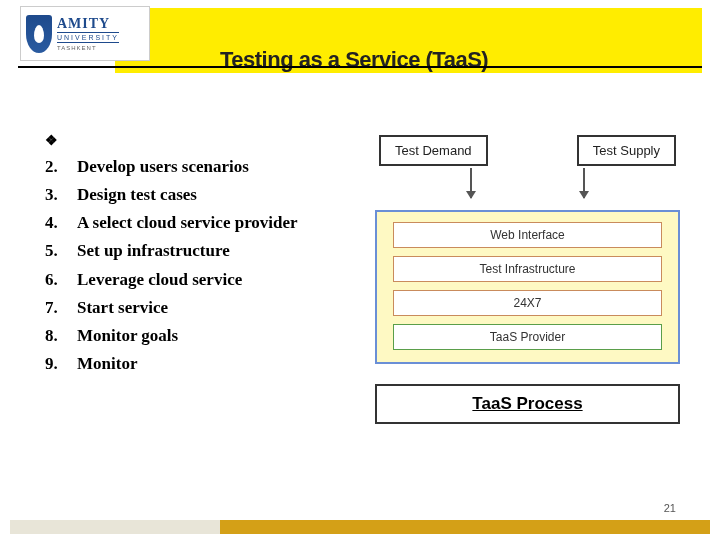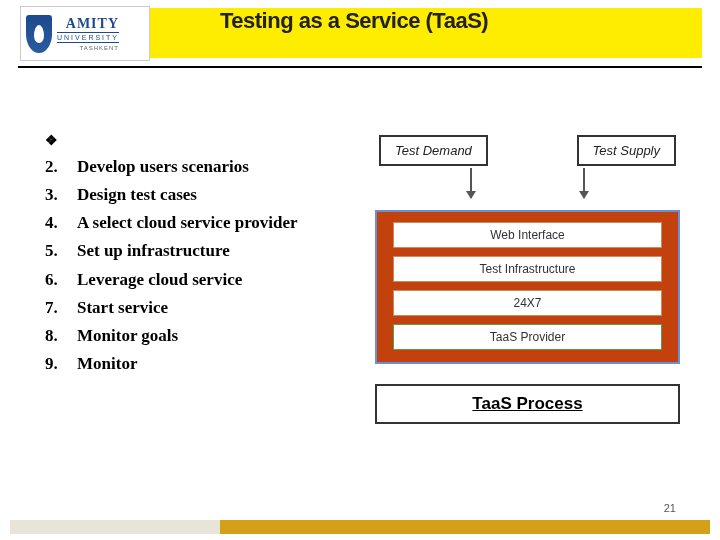--- a/index.html
+++ b/index.html
@@ -9,24 +9,24 @@
     background: #fff;
     font-family: Georgia, 'Times New Roman', serif;
     position: relative;
     overflow: hidden;
   }
   .header-bar {
     position: absolute;
     top: 8px;
     left: 115px;
     right: 18px;
-    height: 50px;
+    height: 65px;
     background: #ffed00;
     display: flex;
-    align-items: flex-start;
+    align-items: flex-end;
     padding-left: 105px;
   }
   .slide-title {
     font-family: 'Arial Narrow', Arial, sans-serif;
     font-weight: bold;
     font-size: 22px;
     color: #222;
     letter-spacing: -0.5px;
   }
   .logo-box {
@@ -34,21 +34,20 @@
     top: 6px;
     left: 20px;
     width: 130px;
     height: 55px;
     background: #fff;
     border: 1px solid #ccc;
     display: flex;
     align-items: center;
     padding: 3px 5px;
     z-index: 2;
-    text-align: right;
   }
   .logo-shield {
     width: 26px;
     height: 38px;
     background: linear-gradient(180deg, #1e4a8c 0%, #2a5ba0 100%);
     border-radius: 3px 3px 50% 50%;
     display: flex;
     align-items: center;
     justify-content: center;
     margin-right: 5px;
@@ -131,21 +130,20 @@
     justify-content: space-between;
     padding: 0 4px;
   }
   .top-box {
     border: 2px solid #333;
     background: #fff;
     padding: 6px 14px;
     font-family: Arial, sans-serif;
     font-size: 13px;
     color: #222;
-    font-style: italic;
   }
   .arrows {
     display: flex;
     justify-content: space-around;
     padding: 0 40px;
     height: 40px;
     position: relative;
   }
   .arrow {
     width: 2px;
@@ -158,21 +156,21 @@
     content: '';
     position: absolute;
     bottom: -1px;
     left: -4px;
     border-left: 5px solid transparent;
     border-right: 5px solid transparent;
     border-top: 8px solid #555;
   }
   .main-box {
     border: 2px solid #6a8fd6;
-    background: #c2410c;
+    background: #fef9c3;
     padding: 10px 16px 12px;
     margin-top: 4px;
   }
   .inner-box {
     border: 1.5px solid #c98b5c;
     background: #fff;
     padding: 5px 0;
     text-align: center;
     font-family: Arial, sans-serif;
     font-size: 12px;

